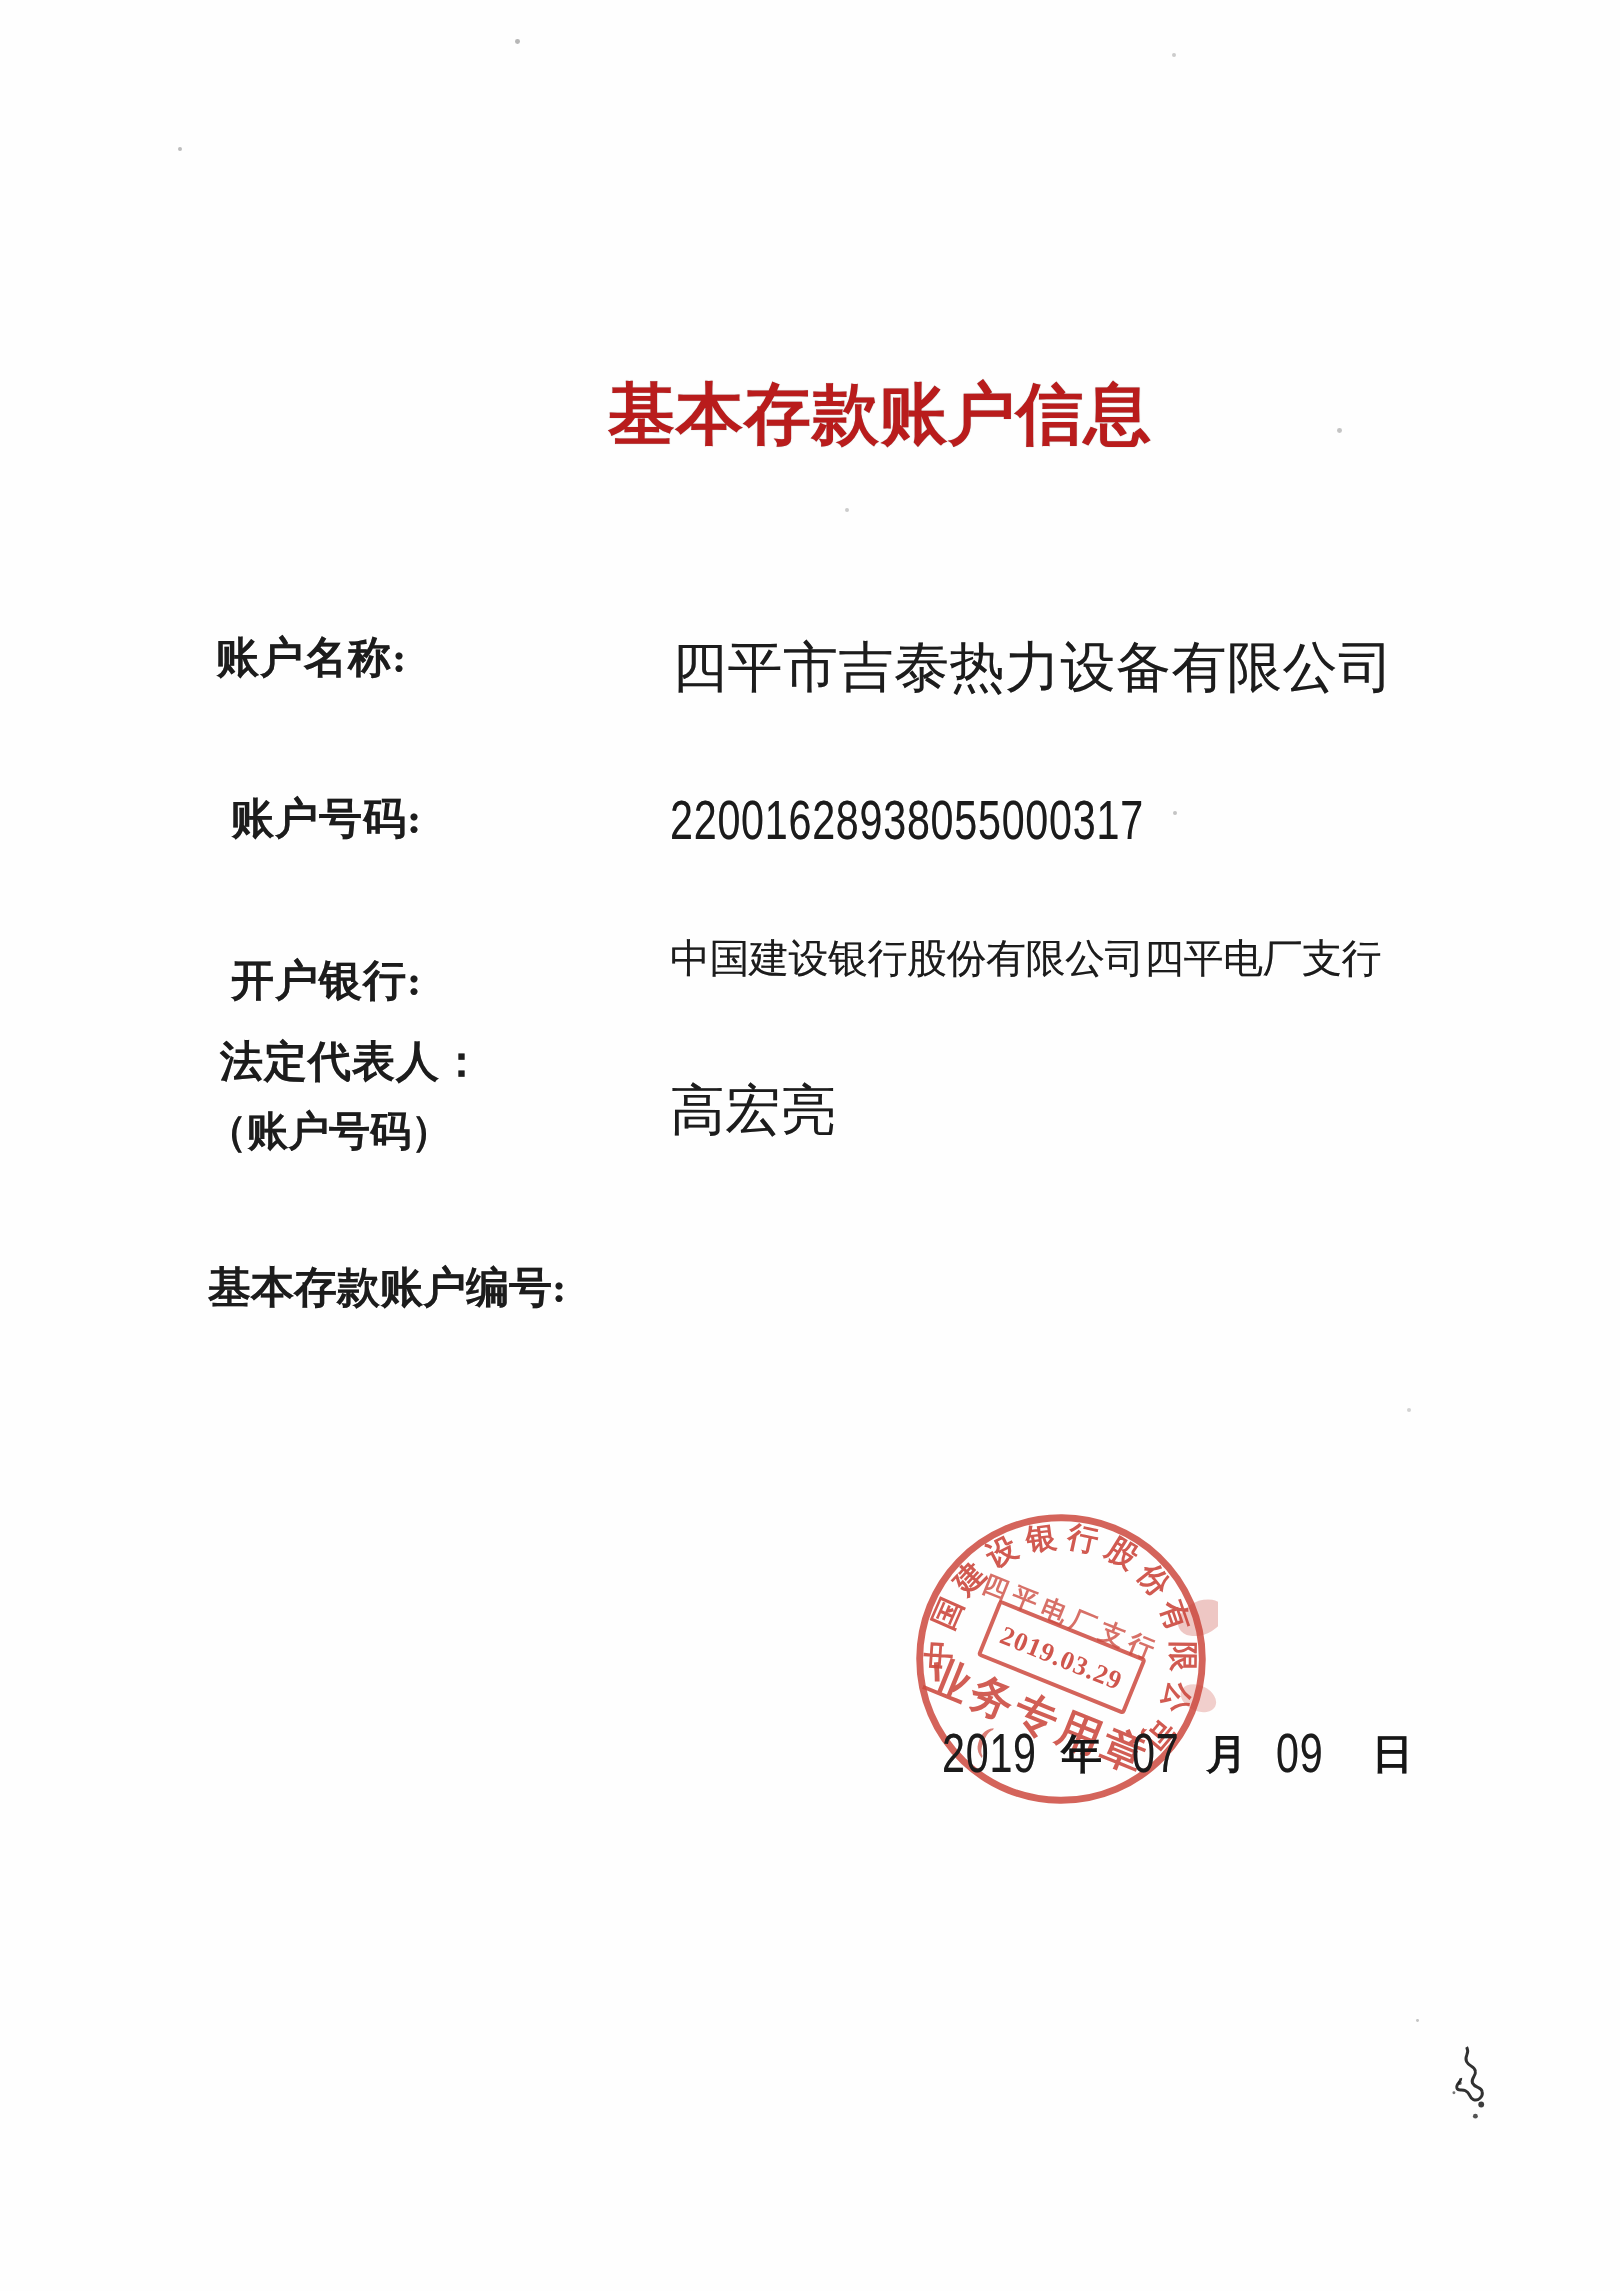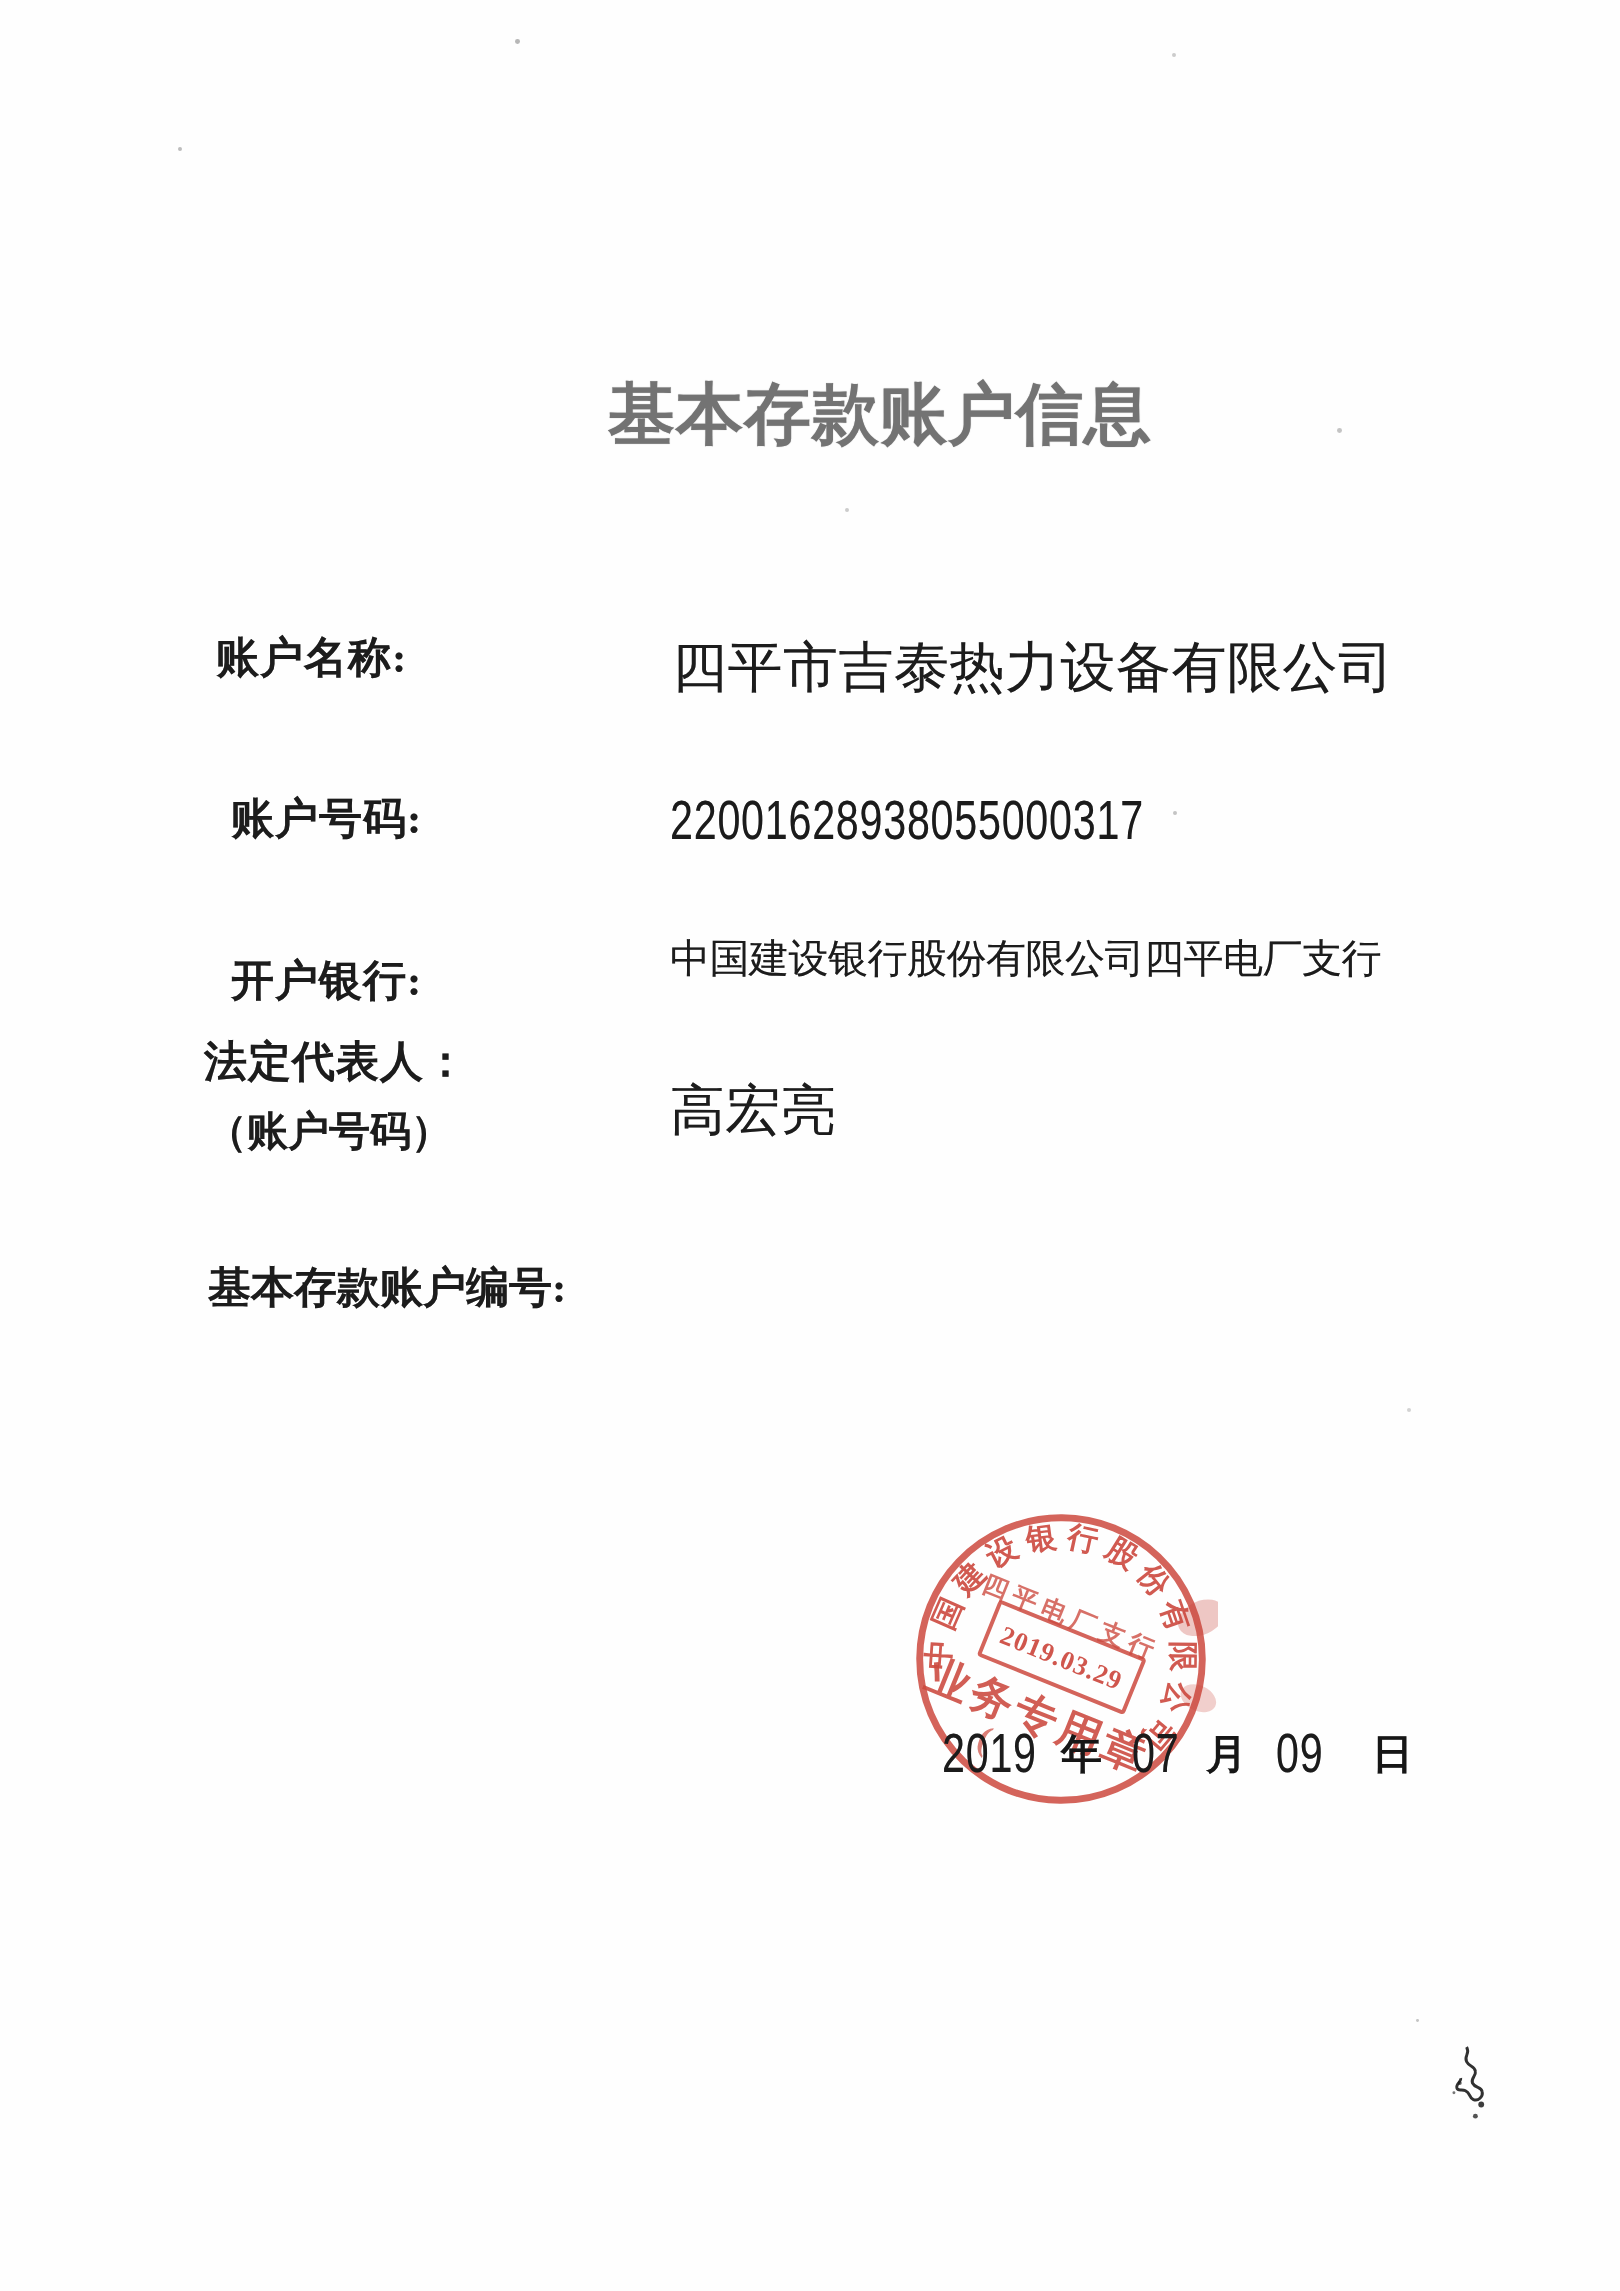--- a/index.html
+++ b/index.html
@@ -7,21 +7,21 @@
     position:relative;
     width:1620px;height:2292px;
     background:#fefefe;
     overflow:hidden;
     font-family:"Liberation Serif","DejaVu Serif",serif;
     color:#1d1d1d;
   }
   .abs{position:absolute;white-space:nowrap;}
   .doc-title{
     font-size:67px;font-weight:700;letter-spacing:1px;
-    color:#737373;text-shadow:0 0 1px rgba(20,20,20,.4);
+    color:#b91c1c;text-shadow:0 0 1px rgba(20,20,20,.4);
   }
   .field-label{
     font-size:43px;font-weight:600;letter-spacing:1px;
     color:#1c1c1c;text-shadow:0 0 0.6px rgba(20,20,20,.45);
   }
   .field-value{
     font-size:55px;font-weight:500;letter-spacing:0.5px;
     color:#1c1c1c;text-shadow:0 0 0.6px rgba(20,20,20,.4);
   }
   .num{
@@ -51,21 +51,21 @@
   <div class="abs field-value" style="left:672px;top:631px;">四平市吉泰热力设备有限公司</div>
 
   <div class="abs field-label" style="left:231px;top:790px;">账户号码:</div>
   <div class="abs" style="left:670px;top:788px;">
     <span class="num">22001628938055000317</span>
   </div>
 
   <div class="abs field-label" style="left:231px;top:952px;">开户银行:</div>
   <div class="abs field-value" style="left:670px;top:931px;font-size:40px;letter-spacing:-0.5px;">中国建设银行股份有限公司四平电厂支行</div>
 
-  <div class="abs field-label" style="left:204px;top:1033px;">法定代表人：</div>
+  <div class="abs field-label" style="left:220px;top:1033px;">法定代表人：</div>
   <div class="abs field-label" style="left:206px;top:1104px;font-size:41px;letter-spacing:0;">（账户号码）</div>
   <div class="abs field-value" style="left:670px;top:1074px;">高宏亮</div>
 
   <div class="abs field-label" style="left:208px;top:1259px;letter-spacing:0;">基本存款账户编号:</div>
 
   <div class="abs stamp-wrap">
     <svg width="314" height="314" viewBox="0 0 320 320">
       <g transform="rotate(22 160 160)">
         <circle cx="160" cy="160" r="144" fill="none" stroke-width="7" opacity="0.85" stroke="#c8392e"></circle>
         <path id="ringPath" d="M 61.3 217 A 114 114 0 1 1 258.7 217" fill="none" stroke="none"></path>

